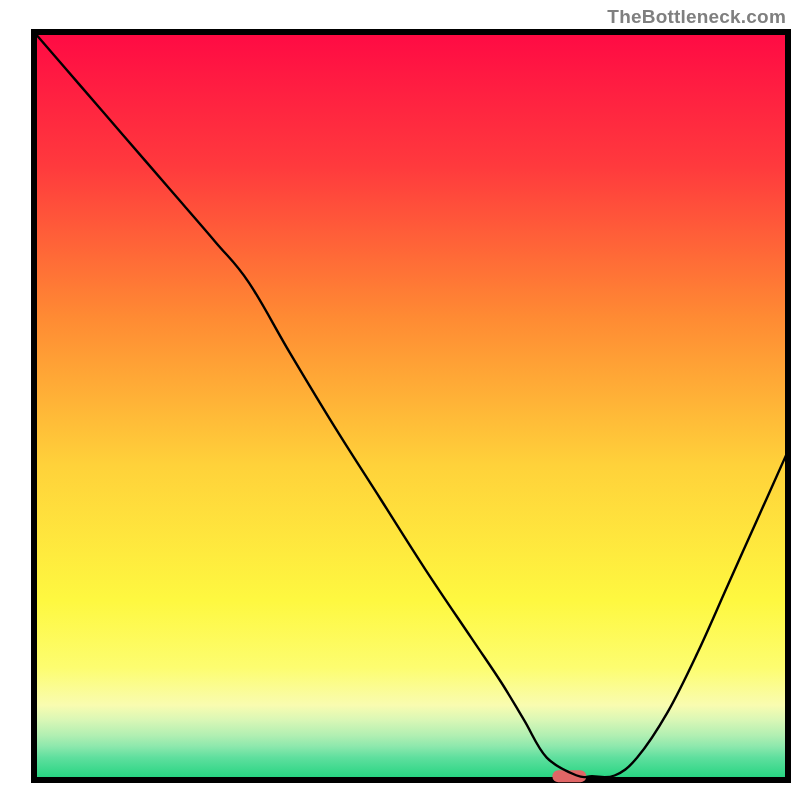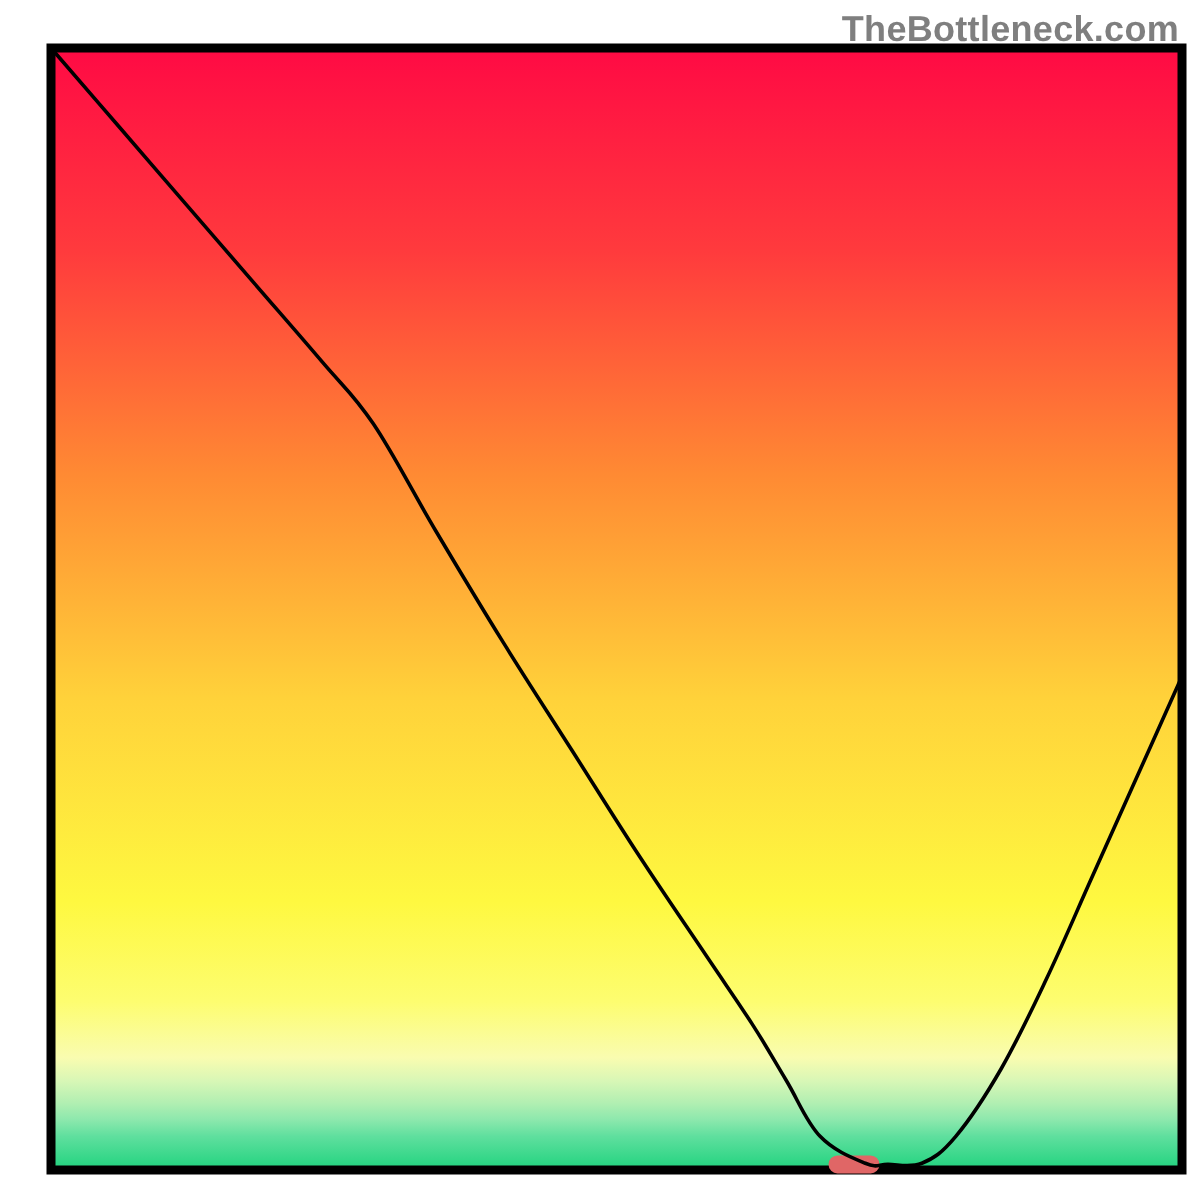--- a/index.html
+++ b/index.html
@@ -15,21 +15,21 @@
     width: 800px;
     height: 800px;
   }
   svg {
     display: block;
   }
   .watermark {
     position: absolute;
     top: 6px;
     right: 14px;
-    font-size: 24px;
+    font-size: 19px;
     font-weight: 600;
     color: #7f7f7f;
     letter-spacing: 0.2px;
     user-select: none;
   }
 </style>
 </head>
 <body>
 
 <div class="chart-wrap">

